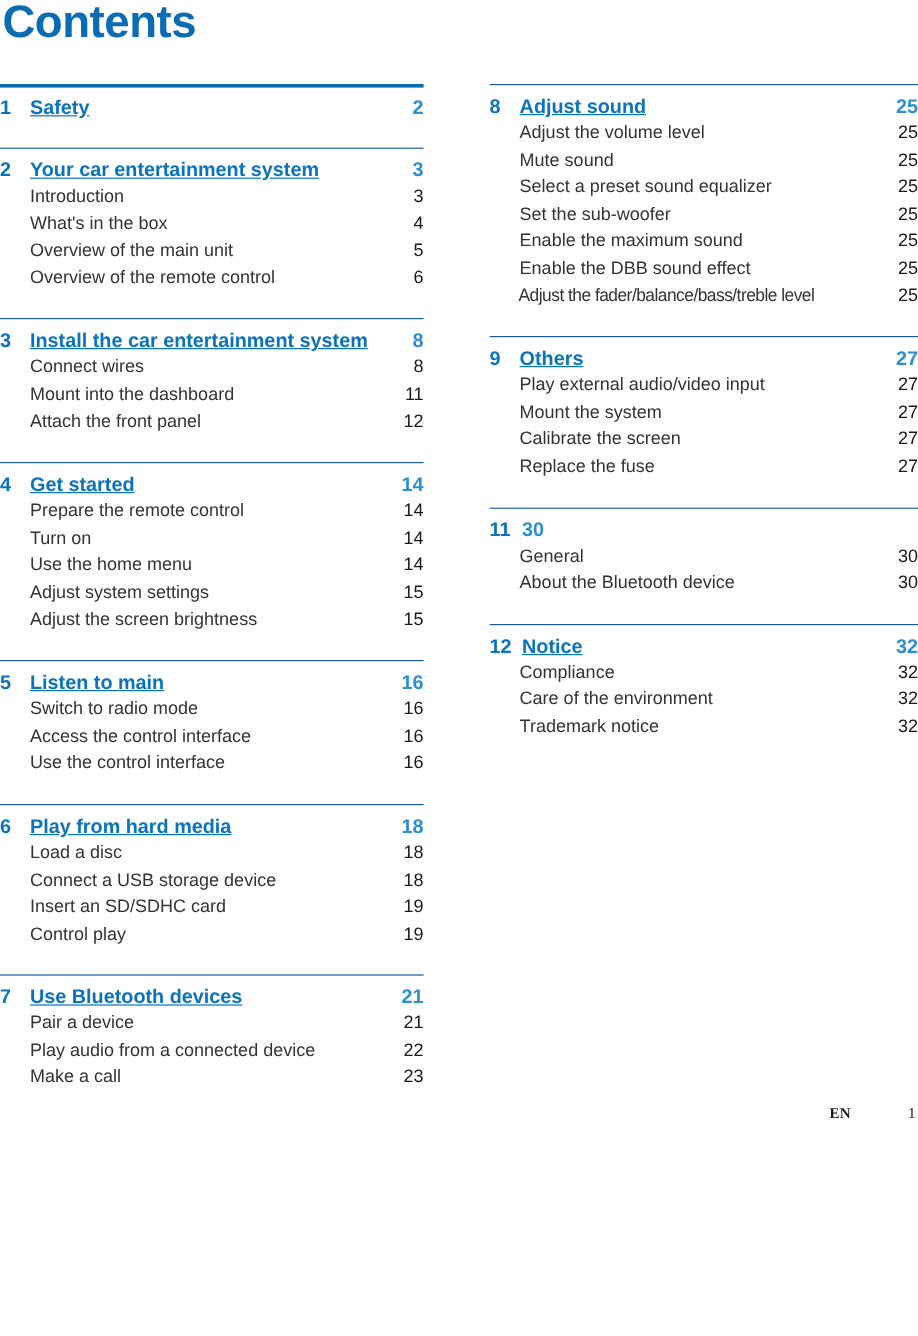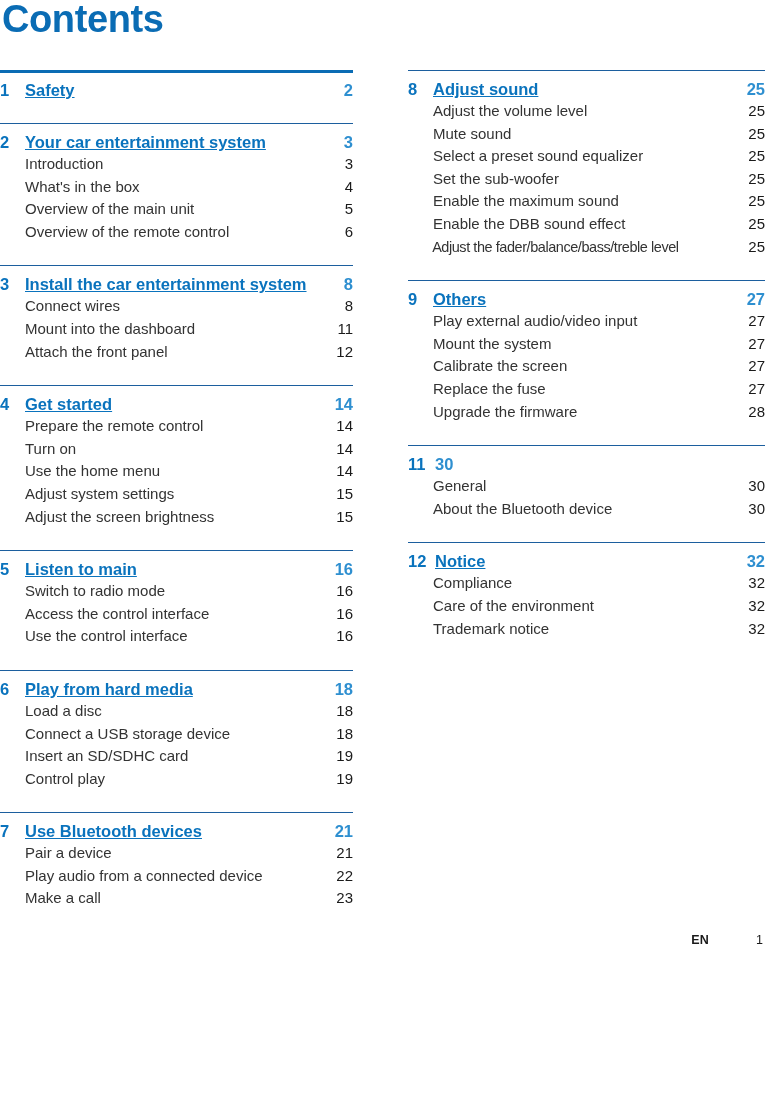--- a/index.html
+++ b/index.html
@@ -124,23 +124,24 @@
   .entry.condensed .label {
     letter-spacing: -0.45px;
     transform: scaleX(0.965);
     transform-origin: left center;
   }
 
   
   .footer {
     position: absolute;
     left: 0;
-    bottom: 1px;
+    bottom: 12px;
     width: 765px;
     height: 20px;
+    font-family: Liberation Serif, serif;
   }
   .footer .lang {
     position: absolute;
     right: 56px;
     bottom: 0;
     font-size: 12.5px;
     font-weight: bold;
     color: #1a1a1a;
     letter-spacing: 0.2px;
   }
@@ -360,24 +361,20 @@
             <span class="pg">27</span>
           </div>
           <div class="entry">
             <span class="label">Calibrate the screen</span>
             <span class="pg">27</span>
           </div>
           <div class="entry">
             <span class="label">Replace the fuse</span>
             <span class="pg">27</span>
           </div>
-          <div class="entry">
-            <span class="label">Upgrade the firmware</span>
-            <span class="pg">28</span>
-          </div>
         </div>
         <div class="section">
           <div class="rule"></div>
           <div class="heading wide-num">
             <span class="num">11</span>
             <span class="pg">30</span>
           </div>
           <div class="entry">
             <span class="label">General</span>
             <span class="pg">30</span>

